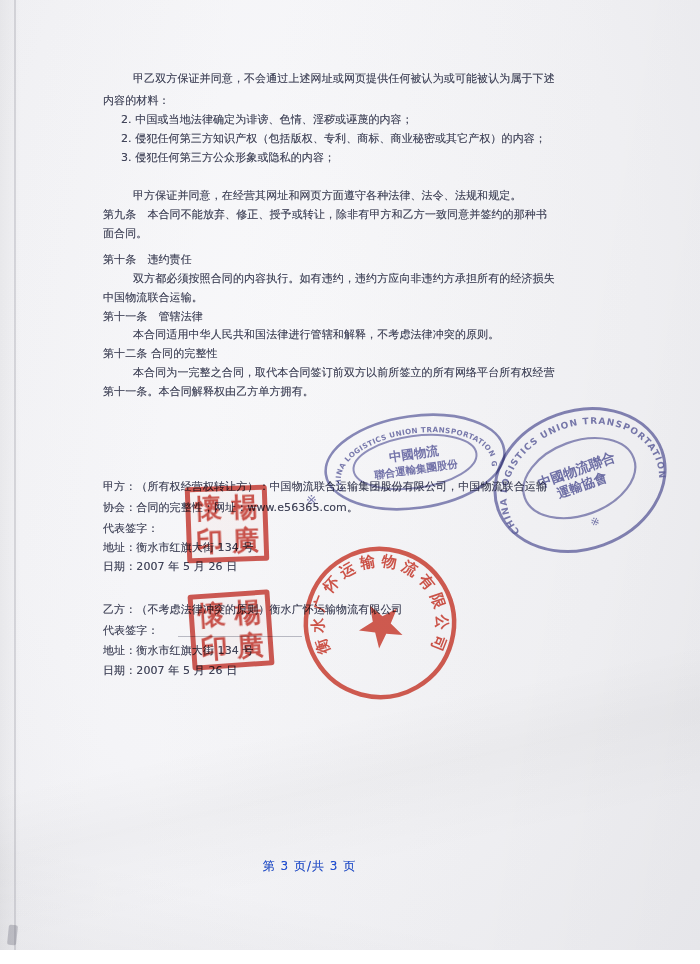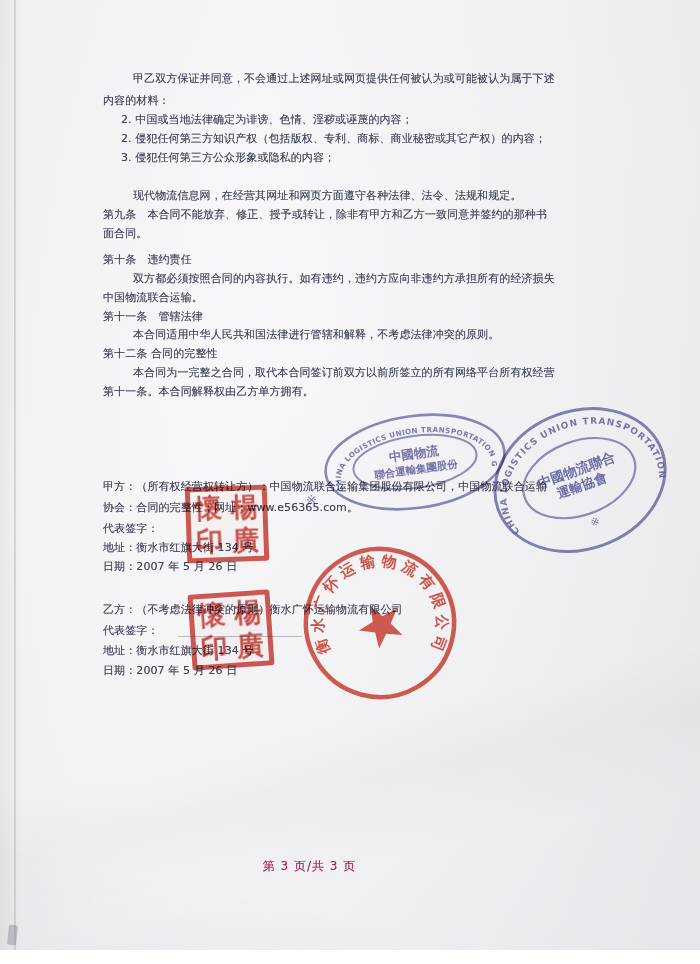--- a/index.html
+++ b/index.html
@@ -27,21 +27,21 @@
 
   .ln{
     position:absolute;
     font-size:11px;letter-spacing:0.1px;
     color:#42455a;
     white-space:pre;
     text-shadow:0 0 0.5px rgba(66,69,90,0.55);
   }
   .footer-ln{
     position:absolute;left:0;top:858px;width:619px;text-align:center;
-    font-size:12px;color:#be185d;letter-spacing:1px;
+    font-size:12px;color:#1d4ed8;letter-spacing:1px;
     text-shadow:0 0 0.5px rgba(66,69,90,0.5);
   }
   .sig-underline{position:absolute;left:178px;top:636px;width:124px;height:1px;background:rgba(110,112,130,0.45);}
 
   
   .square-seal{
     position:absolute;width:72px;height:66px;
     border:5px solid rgba(198,48,38,0.78);
     border-radius:3px;
     display:grid;grid-template-columns:1fr 1fr;grid-template-rows:1fr 1fr;
@@ -73,21 +73,21 @@
 <div class="paper"></div>
 <div class="scan-edge"></div>
 <div class="scan-mark"></div>
 <div class="bottom-strip"></div>
 
 <div class="ln" style="left:133px;top:71px">甲乙双方保证并同意，不会通过上述网址或网页提供任何被认为或可能被认为属于下述</div>
 <div class="ln" style="left:103px;top:93px">内容的材料：</div>
 <div class="ln" style="left:121px;top:112px">2. 中国或当地法律确定为诽谤、色情、淫秽或诬蔑的内容；</div>
 <div class="ln" style="left:121px;top:131px">2. 侵犯任何第三方知识产权（包括版权、专利、商标、商业秘密或其它产权）的内容；</div>
 <div class="ln" style="left:121px;top:150px">3. 侵犯任何第三方公众形象或隐私的内容；</div>
-<div class="ln" style="left:133px;top:188px">现代物流信息网，在经营其网址和网页方面遵守各种法律、法令、法规和规定。</div>
+<div class="ln" style="left:133px;top:188px">甲方保证并同意，在经营其网址和网页方面遵守各种法律、法令、法规和规定。</div>
 <div class="ln" style="left:103px;top:207px">第九条　本合同不能放弃、修正、授予或转让，除非有甲方和乙方一致同意并签约的那种书</div>
 <div class="ln" style="left:103px;top:226px">面合同。</div>
 <div class="ln" style="left:103px;top:252px">第十条　违约责任</div>
 <div class="ln" style="left:133px;top:271px">双方都必须按照合同的内容执行。如有违约，违约方应向非违约方承担所有的经济损失</div>
 <div class="ln" style="left:103px;top:290px">中国物流联合运输。</div>
 <div class="ln" style="left:103px;top:309px">第十一条　管辖法律</div>
 <div class="ln" style="left:133px;top:327px">本合同适用中华人民共和国法律进行管辖和解释，不考虑法律冲突的原则。</div>
 <div class="ln" style="left:103px;top:346px">第十二条 合同的完整性</div>
 <div class="ln" style="left:133px;top:365px">本合同为一完整之合同，取代本合同签订前双方以前所签立的所有网络平台所有权经营</div>
 <div class="ln" style="left:103px;top:384px">第十一条。本合同解释权由乙方单方拥有。</div>

